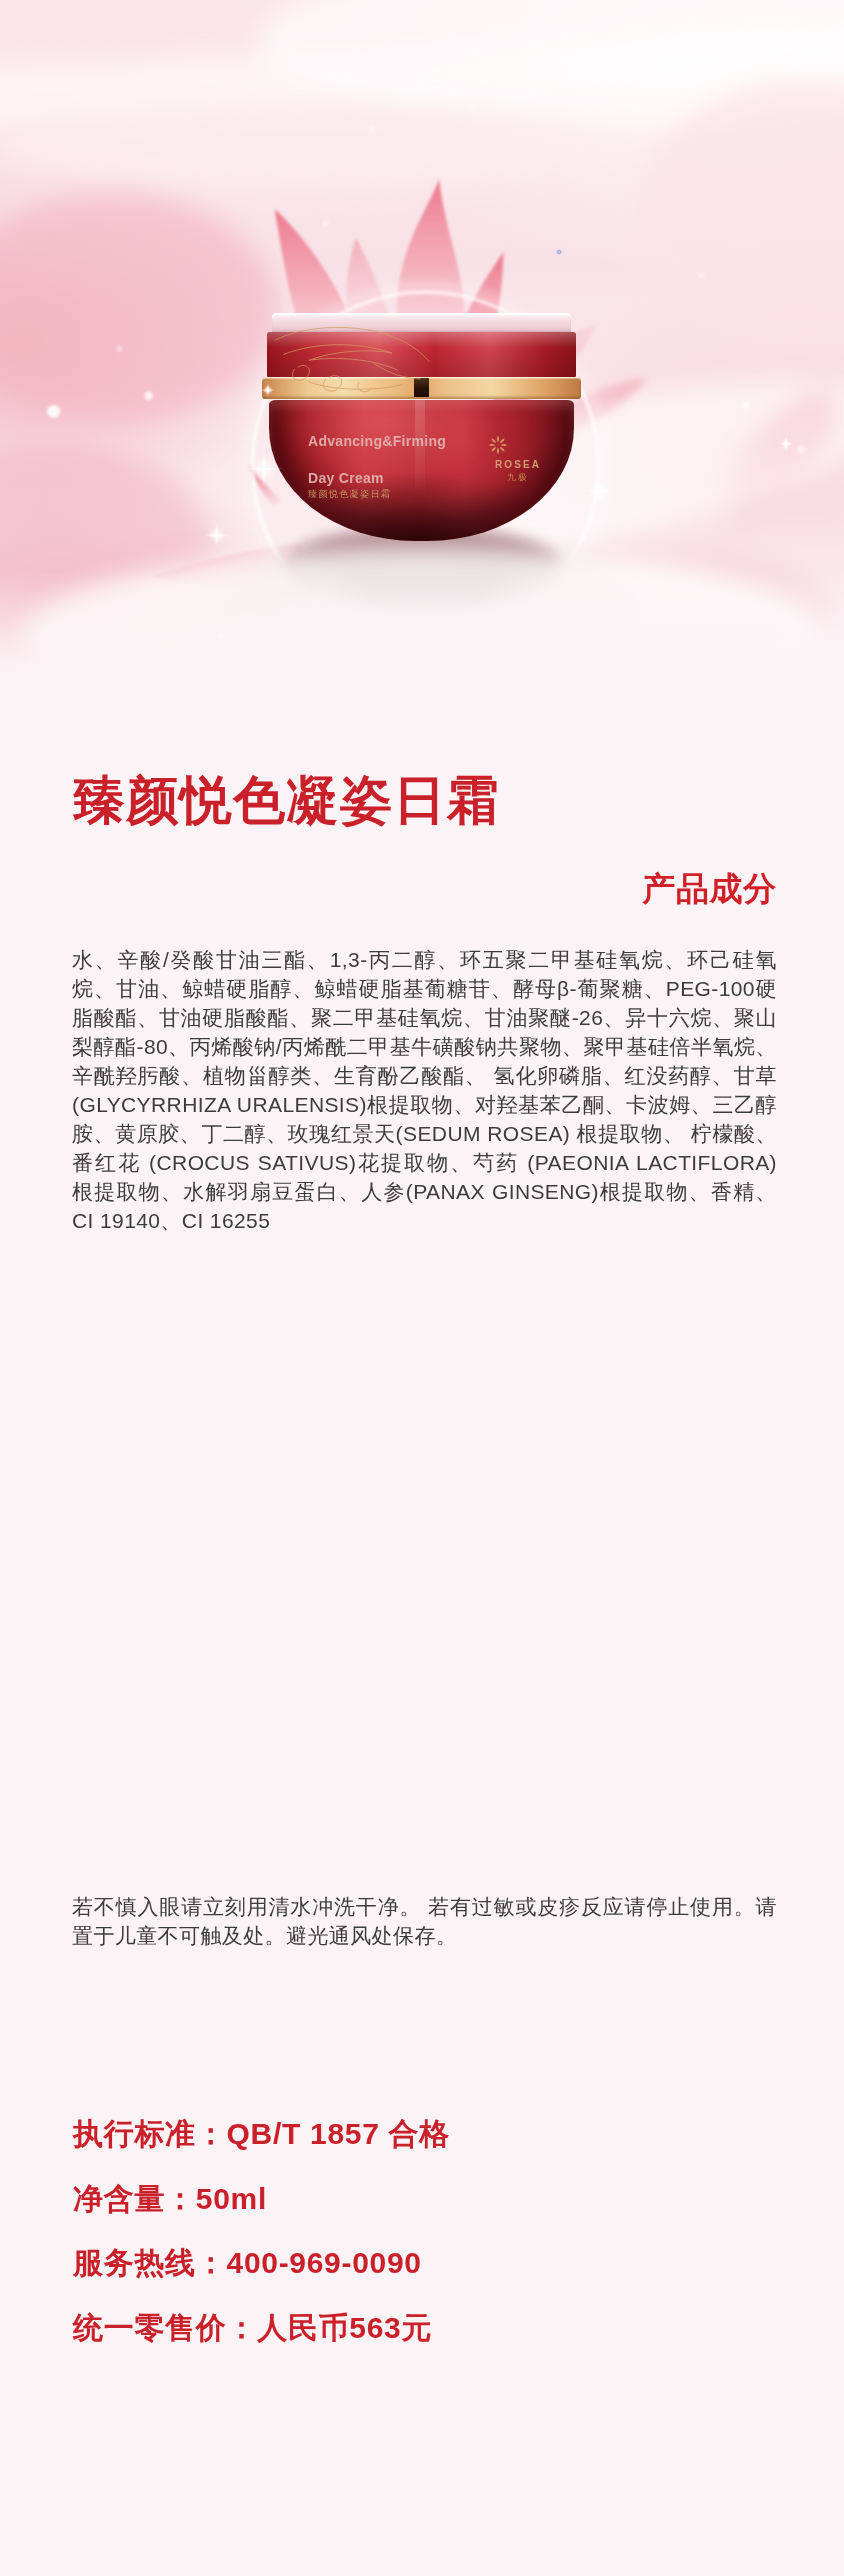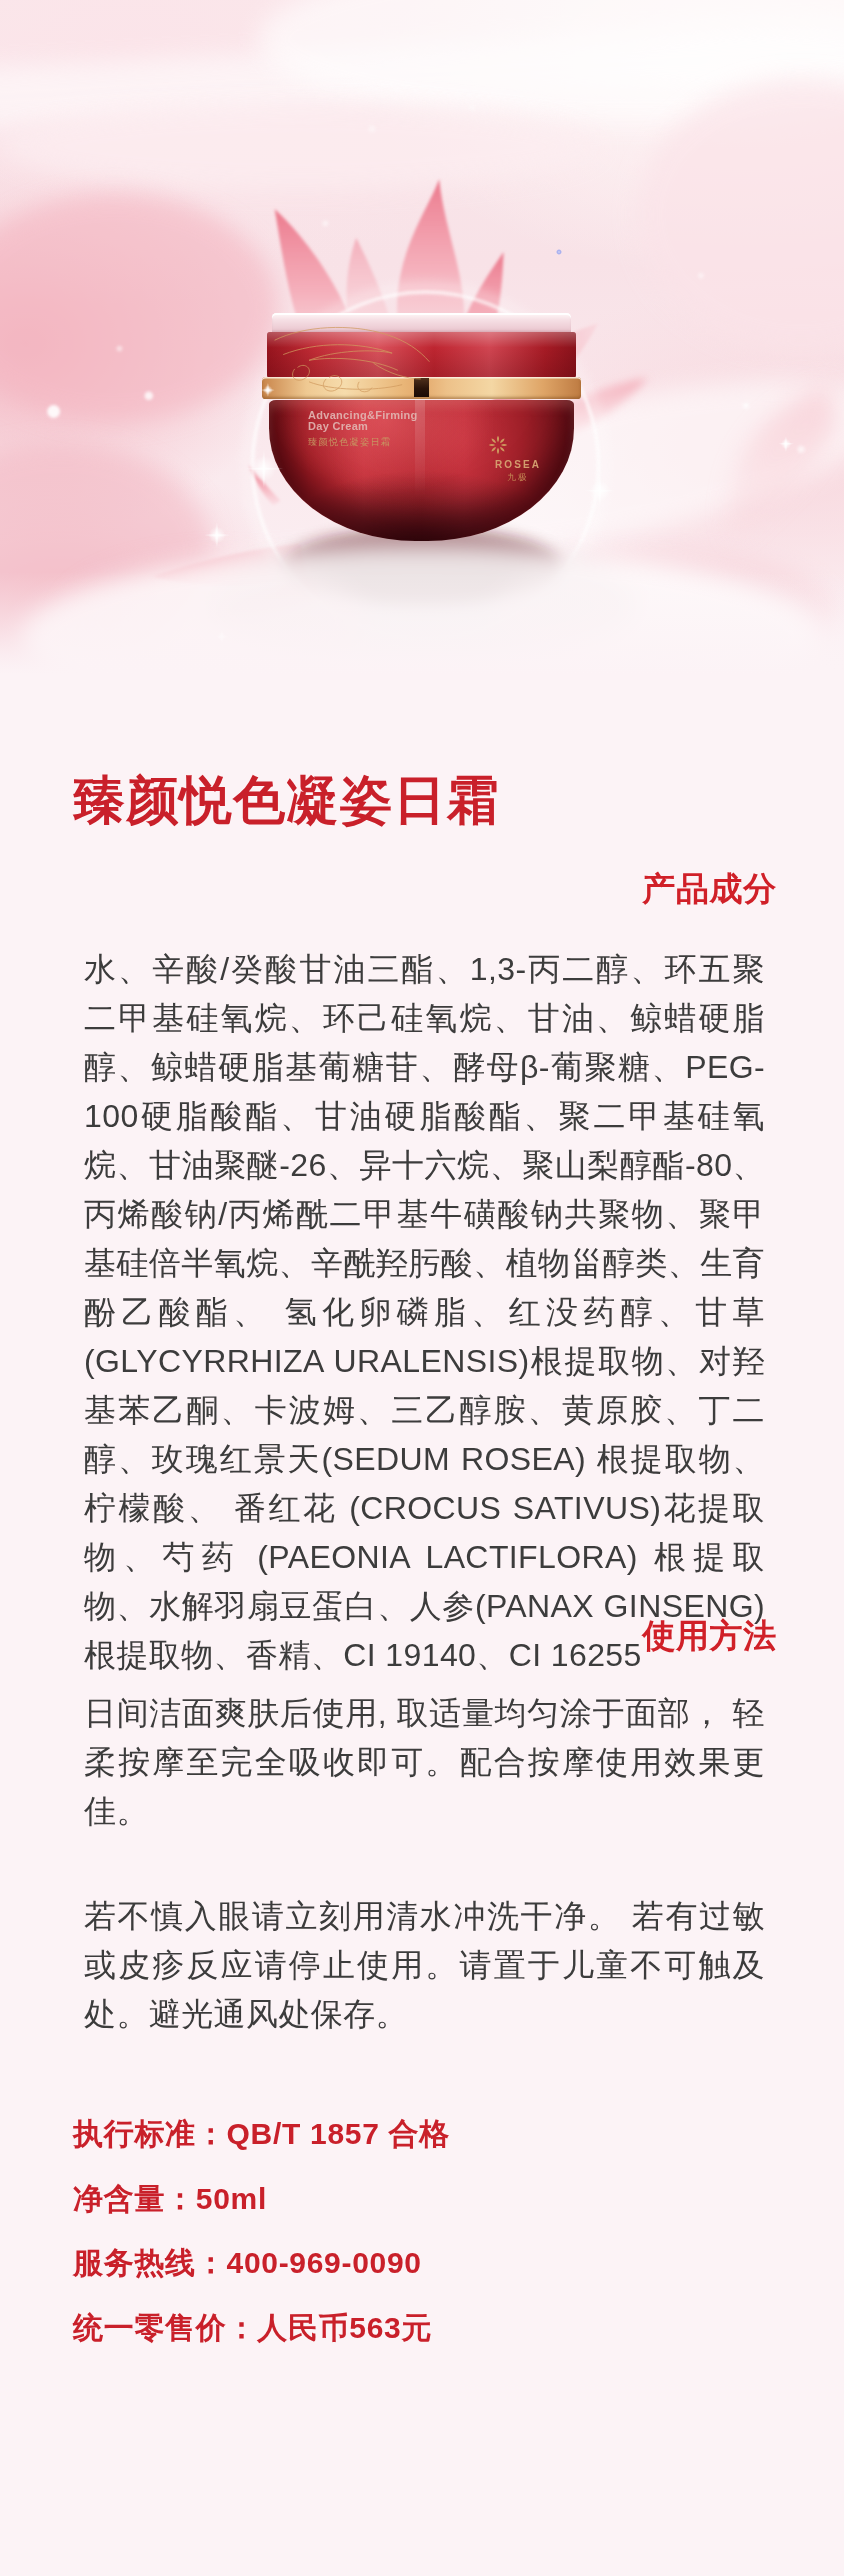--- a/index.html
+++ b/index.html
@@ -57,21 +57,21 @@
       radial-gradient(215px 122px at 50% 112%, rgba(15,1,4,.9), rgba(15,1,4,0) 72%),
       linear-gradient(90deg,#6E0D14 0%,#A41C25 13%,#C22F39 31%,#AC202A 50%,#B72733 64%,#8F151E 83%,#570810 100%);
     box-shadow:inset 0 7.2px 10px rgba(255,170,160,.22), inset 0 -24px 31.5px rgba(35,0,6,.6);
     overflow:hidden;
   }
   .jar-body::after{
     content:"";position:absolute;left:48%;width:3%;top:0;bottom:8%;
     background:linear-gradient(180deg,rgba(255,255,255,.16),rgba(255,255,255,0) 75%);
   }
   .jar-label{position:absolute;left:42px;top:97px;z-index:6;}
-  .jar-label .en{font-size:11px;line-height:11.4px;font-weight:bold;color:#E2B7B3;letter-spacing:0.3px;opacity:.9;}
+  .jar-label .en{font-size:14px;line-height:11.4px;font-weight:bold;color:#E2B7B3;letter-spacing:0.3px;opacity:.9;margin-top:26px;}
   .jar-label .cn{margin-top:3.6px;font-size:9.3px;color:#C79A63;letter-spacing:1.1px;opacity:.95;}
   .squiggle{position:absolute;left:52px;top:126px;z-index:6;opacity:.8;}
   .brand{position:absolute;right:29px;top:122px;width:60px;text-align:center;z-index:6;}
   .brand .logo{height:20px;}
   .brand .en{font-size:10px;font-weight:bold;letter-spacing:2.1px;color:#D7A372;margin-top:4.3px;opacity:.95;}
   .brand .cn{font-size:8.6px;letter-spacing:2.1px;color:#C89258;margin-top:2px;opacity:.9;}
 
   
   .star{position:absolute;z-index:8;pointer-events:none;
     background:radial-gradient(closest-side,rgba(255,255,255,.95),rgba(255,255,255,0) 65%);}
@@ -86,21 +86,21 @@
     background:linear-gradient(180deg,rgba(252,243,246,0) 0%,#FCF3F6 88%);}
 
   
   .title{
     position:absolute;left:73px;top:736px;z-index:10;
     font-family:"Liberation Serif","DejaVu Serif",serif;
     font-weight:bold;font-size:52px;line-height:60px;letter-spacing:1.4px;color:#C9202A;
   }
   .sec{position:absolute;left:72px;width:705px;z-index:10;}
   .sec h2{margin:0;font-size:33px;line-height:40px;font-weight:bold;color:#D02028;letter-spacing:0.7px;text-align:right;}
-  .sec p{margin:12px;color:#3C3C3C;font-size:32px;line-height:49px;letter-spacing:0.4px;
+  .sec p{margin:0;color:#3C3C3C;font-size:21px;line-height:29px;letter-spacing:0.4px;
     text-align:justify;text-justify:inter-ideograph;}
   .sec-ingredients{top:869px;} .sec-ingredients p{margin-top:36px;}
   .sec-usage{top:1616px;}       .sec-usage p{margin-top:33px;}
   .sec-notes{top:1853px;}       .sec-notes p{margin-top:39px;}
 
   .info{position:absolute;left:73px;top:2118px;z-index:10;}
   .info div{font-size:30px;line-height:31.5px;font-weight:bold;color:#C9202A;
     letter-spacing:0.7px;margin-bottom:33px;}
 </style>
 </head>
@@ -231,24 +231,20 @@
     <div class="fade"></div>
   </div>
 
   <h1 class="title">臻颜悦色凝姿日霜</h1>
 
   <section class="sec sec-ingredients">
     <h2>产品成分</h2>
     <p>水、辛酸/癸酸甘油三酯、1,3-丙二醇、环五聚二甲基硅氧烷、环己硅氧烷、甘油、鲸蜡硬脂醇、鲸蜡硬脂基葡糖苷、酵母β-葡聚糖、PEG-100硬脂酸酯、甘油硬脂酸酯、聚二甲基硅氧烷、甘油聚醚-26、异十六烷、聚山梨醇酯-80、丙烯酸钠/丙烯酰二甲基牛磺酸钠共聚物、聚甲基硅倍半氧烷、辛酰羟肟酸、植物甾醇类、生育酚乙酸酯、 氢化卵磷脂、红没药醇、甘草 (GLYCYRRHIZA URALENSIS)根提取物、对羟基苯乙酮、卡波姆、三乙醇胺、黄原胶、丁二醇、玫瑰红景天(SEDUM ROSEA) 根提取物、 柠檬酸、 番红花 (CROCUS SATIVUS)花提取物、芍药 (PAEONIA LACTIFLORA) 根提取物、水解羽扇豆蛋白、人参(PANAX GINSENG)根提取物、香精、CI 19140、CI 16255</p>
   </section>
 
-  <section class="sec sec-usage">
-    <h2>使用方法</h2>
-    <p>日间洁面爽肤后使用, 取适量均匀涂于面部， 轻柔按摩至完全吸收即可。配合按摩使用效果更佳。</p>
-  </section>
 
   <section class="sec sec-notes">
     <p>若不慎入眼请立刻用清水冲洗干净。 若有过敏或皮疹反应请停止使用。请置于儿童不可触及处。避光通风处保存。</p>
   </section>
 
   <div class="info">
     <div>执行标准：QB/T 1857 合格</div>
     <div>净含量：50ml</div>
     <div>服务热线：400-969-0090</div>
     <div>统一零售价：人民币563元</div>

